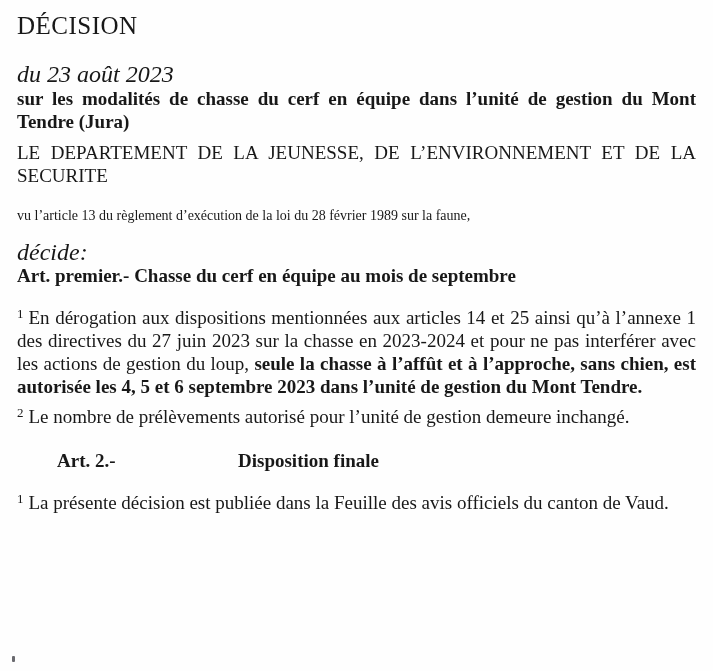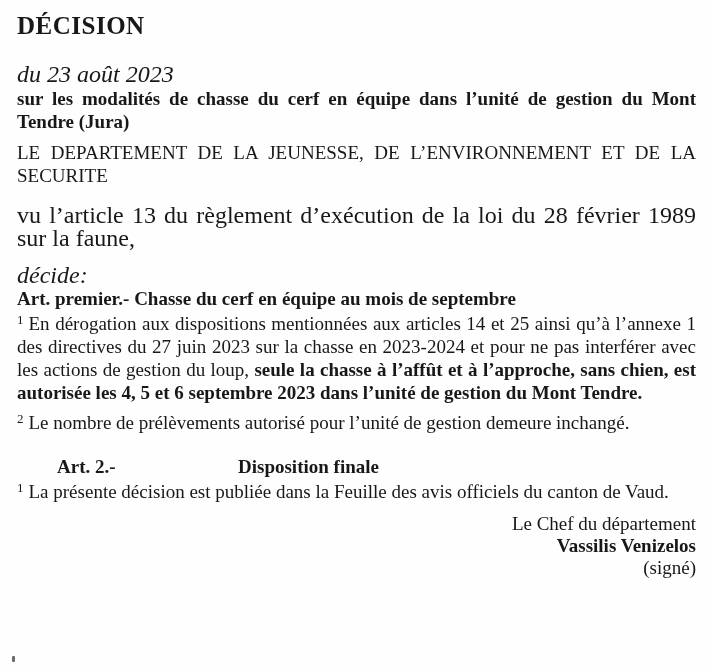--- a/index.html
+++ b/index.html
@@ -17,21 +17,21 @@
   }
   .page {
     box-sizing: border-box;
     width: 713px;
     height: 671px;
     padding: 12px 17px 0 17px;
     background: #fefefe;
   }
   .doc-title {
     font-size: 25px;
-    font-weight: bold;
+    font-weight: normal;
     line-height: 28px;
     margin: 0;
     letter-spacing: 0.5px;
   }
   .doc-date {
     margin-top: 23px;
     font-style: italic;
     font-size: 24px;
     line-height: 23px;
   }
@@ -43,42 +43,42 @@
     text-align: justify;
   }
   .authority {
     margin-top: 8px;
     font-size: 19px;
     line-height: 23px;
     text-align: justify;
   }
   .preamble {
     margin-top: 17px;
-    font-size: 24px;
+    font-size: 14px;
     line-height: 23px;
     text-align: justify;
   }
   .decide {
     margin-top: 14px;
     font-style: italic;
     font-size: 24px;
     line-height: 23px;
   }
   .art-heading {
     font-weight: bold;
     font-size: 19px;
     line-height: 23px;
   }
   .art-heading.spaced { margin-top: 21px; margin-left: 40px; }
   .art-heading .art-number-wide {
     display: inline-block;
     width: 181px;
   }
   .para {
-    margin-top: 2px;
+    margin-top: 19px;
     font-size: 19px;
     line-height: 23px;
     text-align: justify;
   }
   .para.gap { margin-top: 7px; }
   .para sup {
     font-size: 13px;
     line-height: 0;
     vertical-align: 6px;
     margin-right: 5px;
@@ -132,21 +132,16 @@
   </div>
 
   <div class="art-heading spaced">
     <span class="art-number-wide">Art. 2.-</span><span>Disposition finale</span>
   </div>
 
   <div class="para">
     <sup>1</sup><span>La présente décision est publiée dans la Feuille des avis officiels du canton de Vaud.</span>
   </div>
 
-  <div class="signature">
-    <div>Le Chef du département</div>
-    <div class="sig-name">Vassilis Venizelos</div>
-    <div>(signé)</div>
-  </div>
 
   <div class="scan-speck"></div>
 
 </div>
 
 </body></html>

